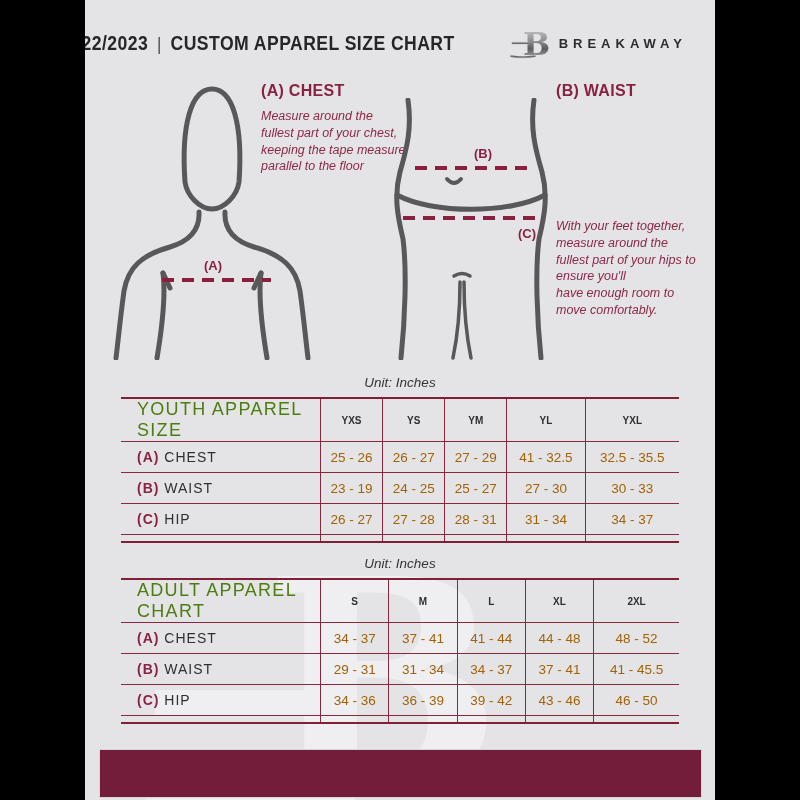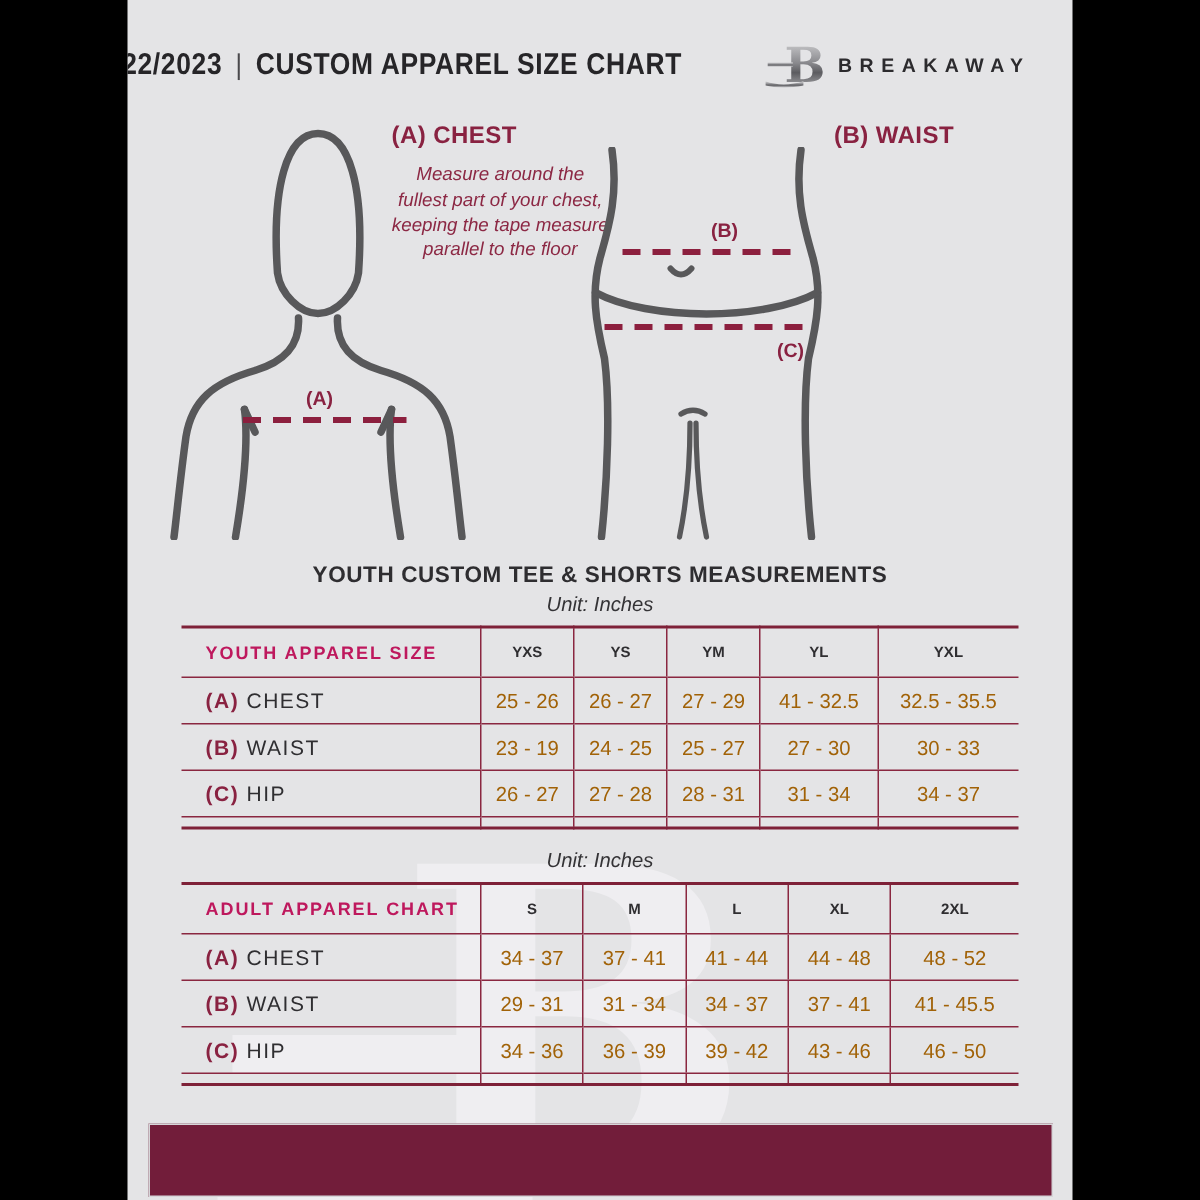--- a/index.html
+++ b/index.html
@@ -32,40 +32,40 @@
   }
   
   .diagram{position:relative;height:287px;margin-top:18px;}
   .fig{position:absolute;}
   .desc-block{position:absolute;}
   .desc-head{
     font-weight:bold;font-size:16px;color:#892241;letter-spacing:.3px;margin:0 0 8px 0;
   }
   .desc-text{
     font-style:italic;font-size:12.5px;line-height:1.34;color:#8c2844;
-    margin:0;white-space:pre-line;text-align:center;
+    margin:0;white-space:pre-line;
   }
   
   .tbl-block{text-align:center;}
   .tbl-title{
     font-size:15px;font-weight:bold;color:#2e2d30;letter-spacing:.4px;margin:0 0 3px 0;
   }
   .tbl-unit{font-size:13.5px;font-style:italic;color:#343336;margin:0 0 7px 0;}
   table{
     width:558px;margin:0 auto;border-collapse:collapse;
     border-top:2px solid #7e2138;border-bottom:2px solid #7e2138;
   }
   th,td{border-left:1.5px solid #8a2740;padding:0;}
   th:first-child,td:first-child{border-left:none;}
   thead th{
     height:32px;border-bottom:1.5px solid #8a2740;
     font-size:10px;font-weight:bold;color:#2f2e31;
   }
   thead th.lbl-col{
-    font-weight:700;font-size:12px;letter-spacing:1.3px;color:#be185d;
+    font-weight:400;font-size:18px;letter-spacing:1.3px;color:#4d7c0f;
     text-align:left;padding-left:16px;width:183px;
   }
   tbody td{
     height:30px;border-bottom:1px solid #8a2740;
     font-size:13.5px;color:#a16207;text-align:center;
   }
   tbody td.row-lbl{
     text-align:left;padding-left:16px;font-size:14px;letter-spacing:1px;color:#2f2e31;
   }
   .pfx{font-weight:bold;color:#892241;}
@@ -148,25 +148,26 @@
       <text x="84" y="60" font-size="13" font-weight="bold" fill="#892241">(B)</text>
       <line x1="13" y1="120" x2="149" y2="120" stroke="#8c1f3e" stroke-width="4" stroke-dasharray="12 8"></line>
       <text x="128" y="140" font-size="13" font-weight="bold" fill="#892241">(C)</text>
     </svg>
 
     <div class="desc-block" style="left:471px;top:2px;width:140px;">
       <p class="desc-head">(B) WAIST</p>
     </div>
 
     <div class="desc-block" style="left:471px;top:138px;width:145px;">
+      <p class="desc-text">With your feet together, measure around the fullest part of your hips to ensure you'll
+have enough room to move comfortably.</p>
     </div>
   </div>
 
   <div class="tbl-block youth layer">
-    <p class="tbl-title">YOUTH CUSTOM TEE &amp; SHORTS MEASUREMENTS</p>
     <p class="tbl-unit">Unit: Inches</p>
     <table>
       <thead>
         <tr>
           <th class="lbl-col">YOUTH APPAREL SIZE</th>
           <th>YXS</th>
           <th>YS</th>
           <th>YM</th>
           <th>YL</th>
           <th>YXL</th>

